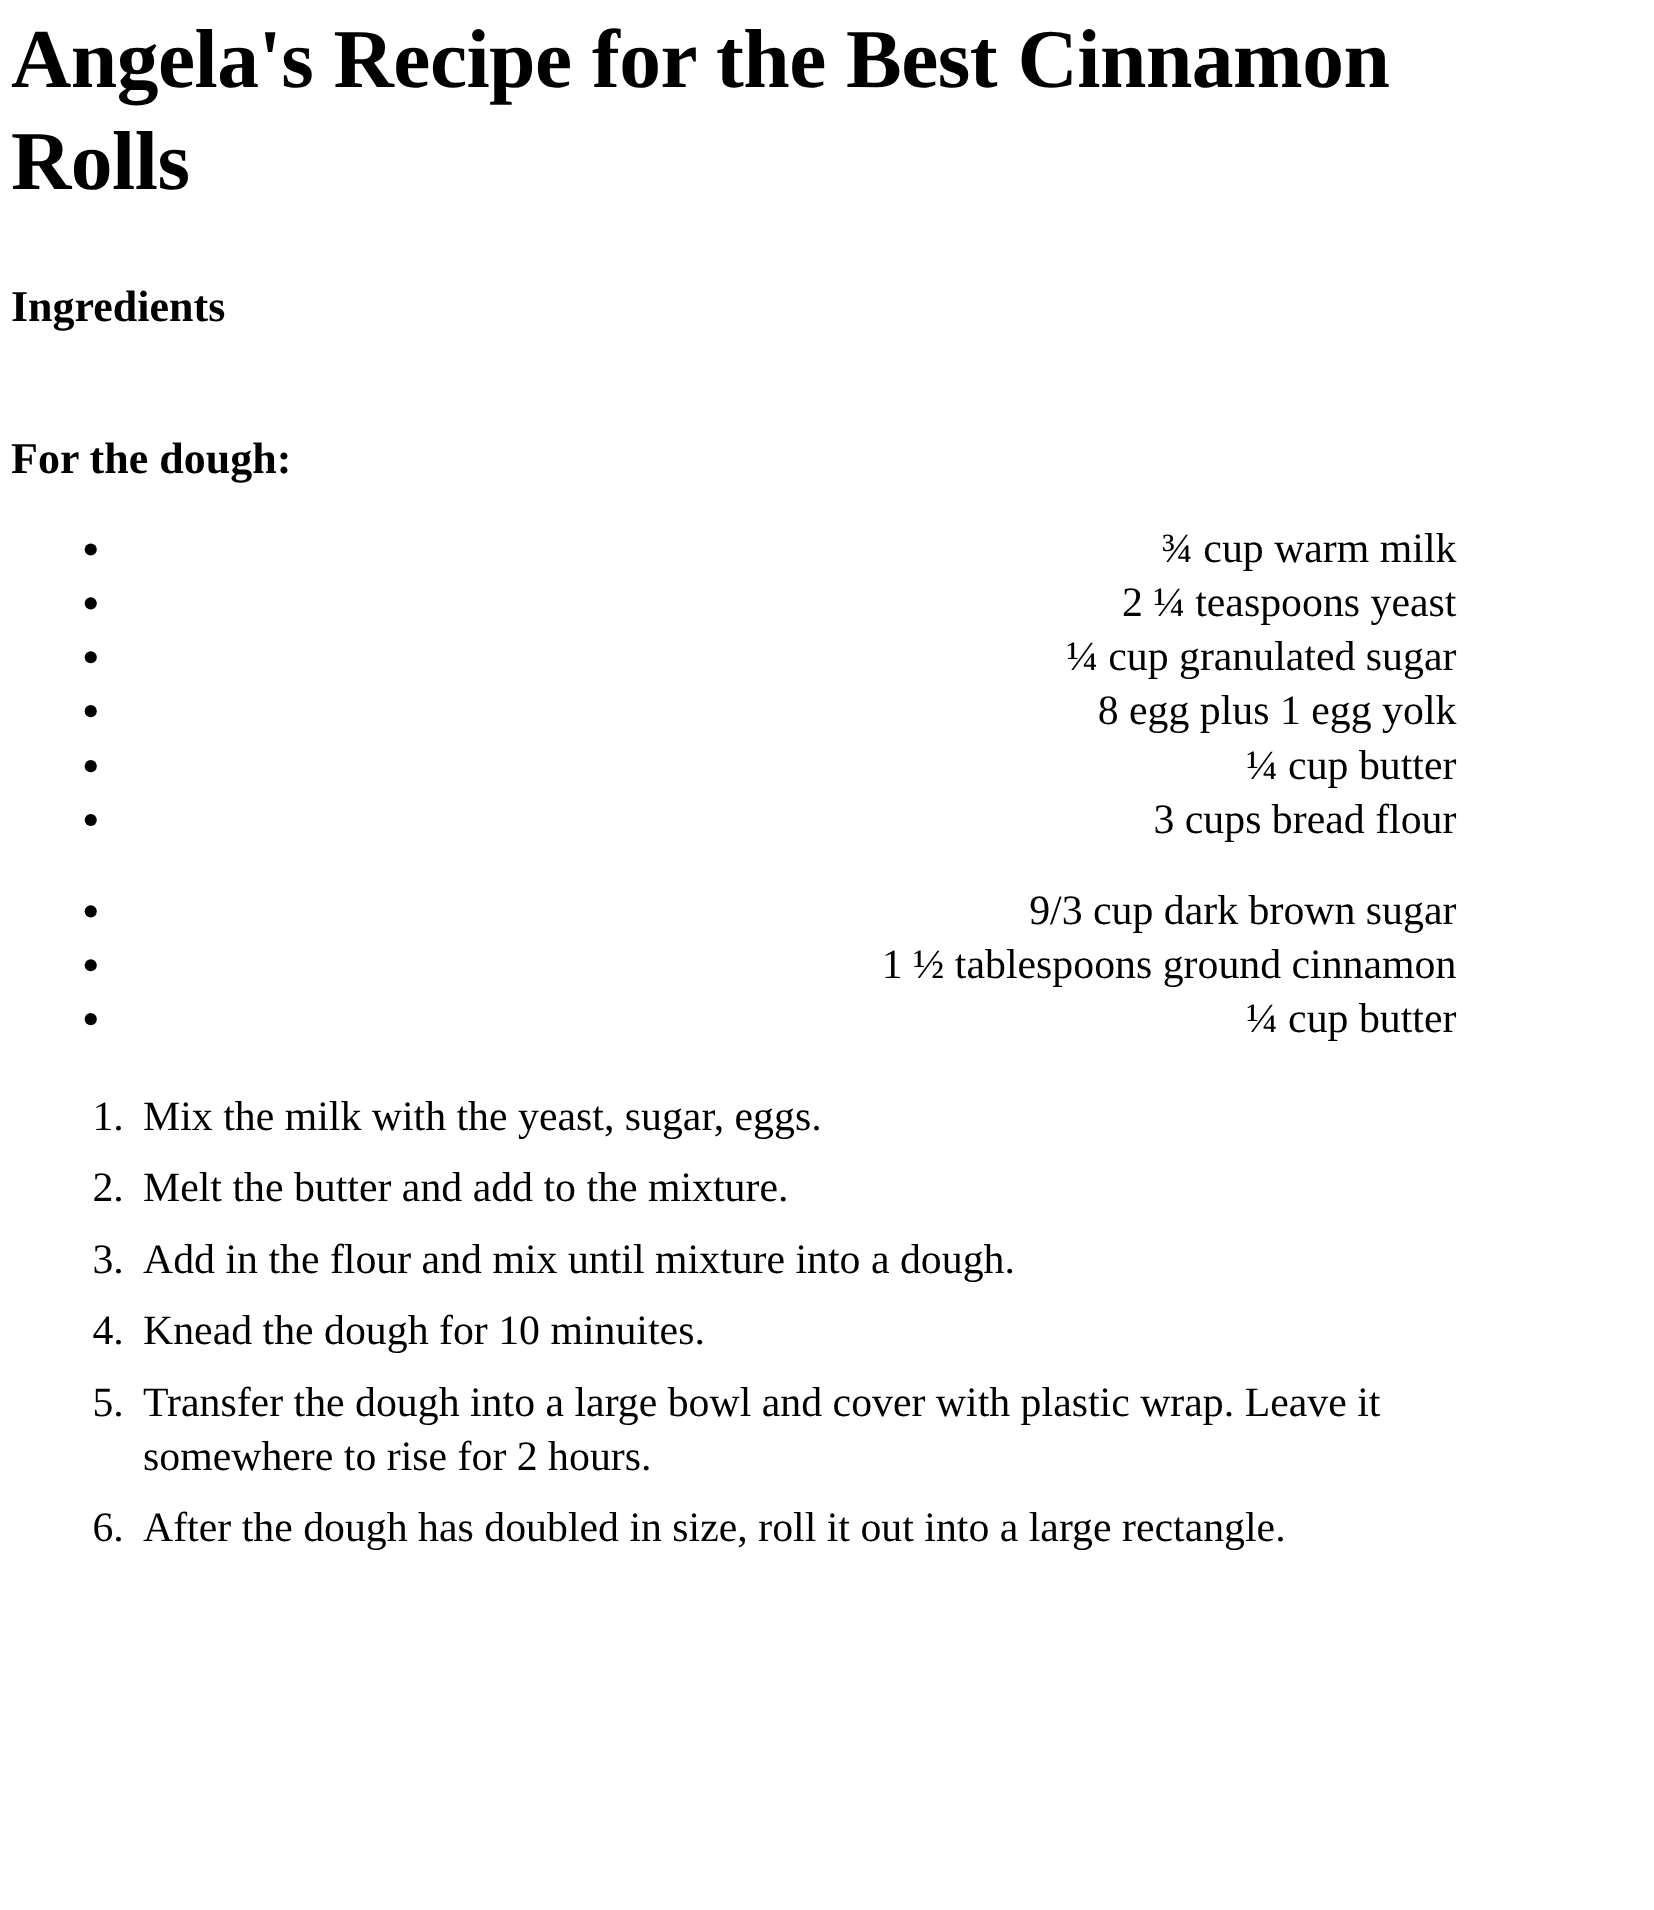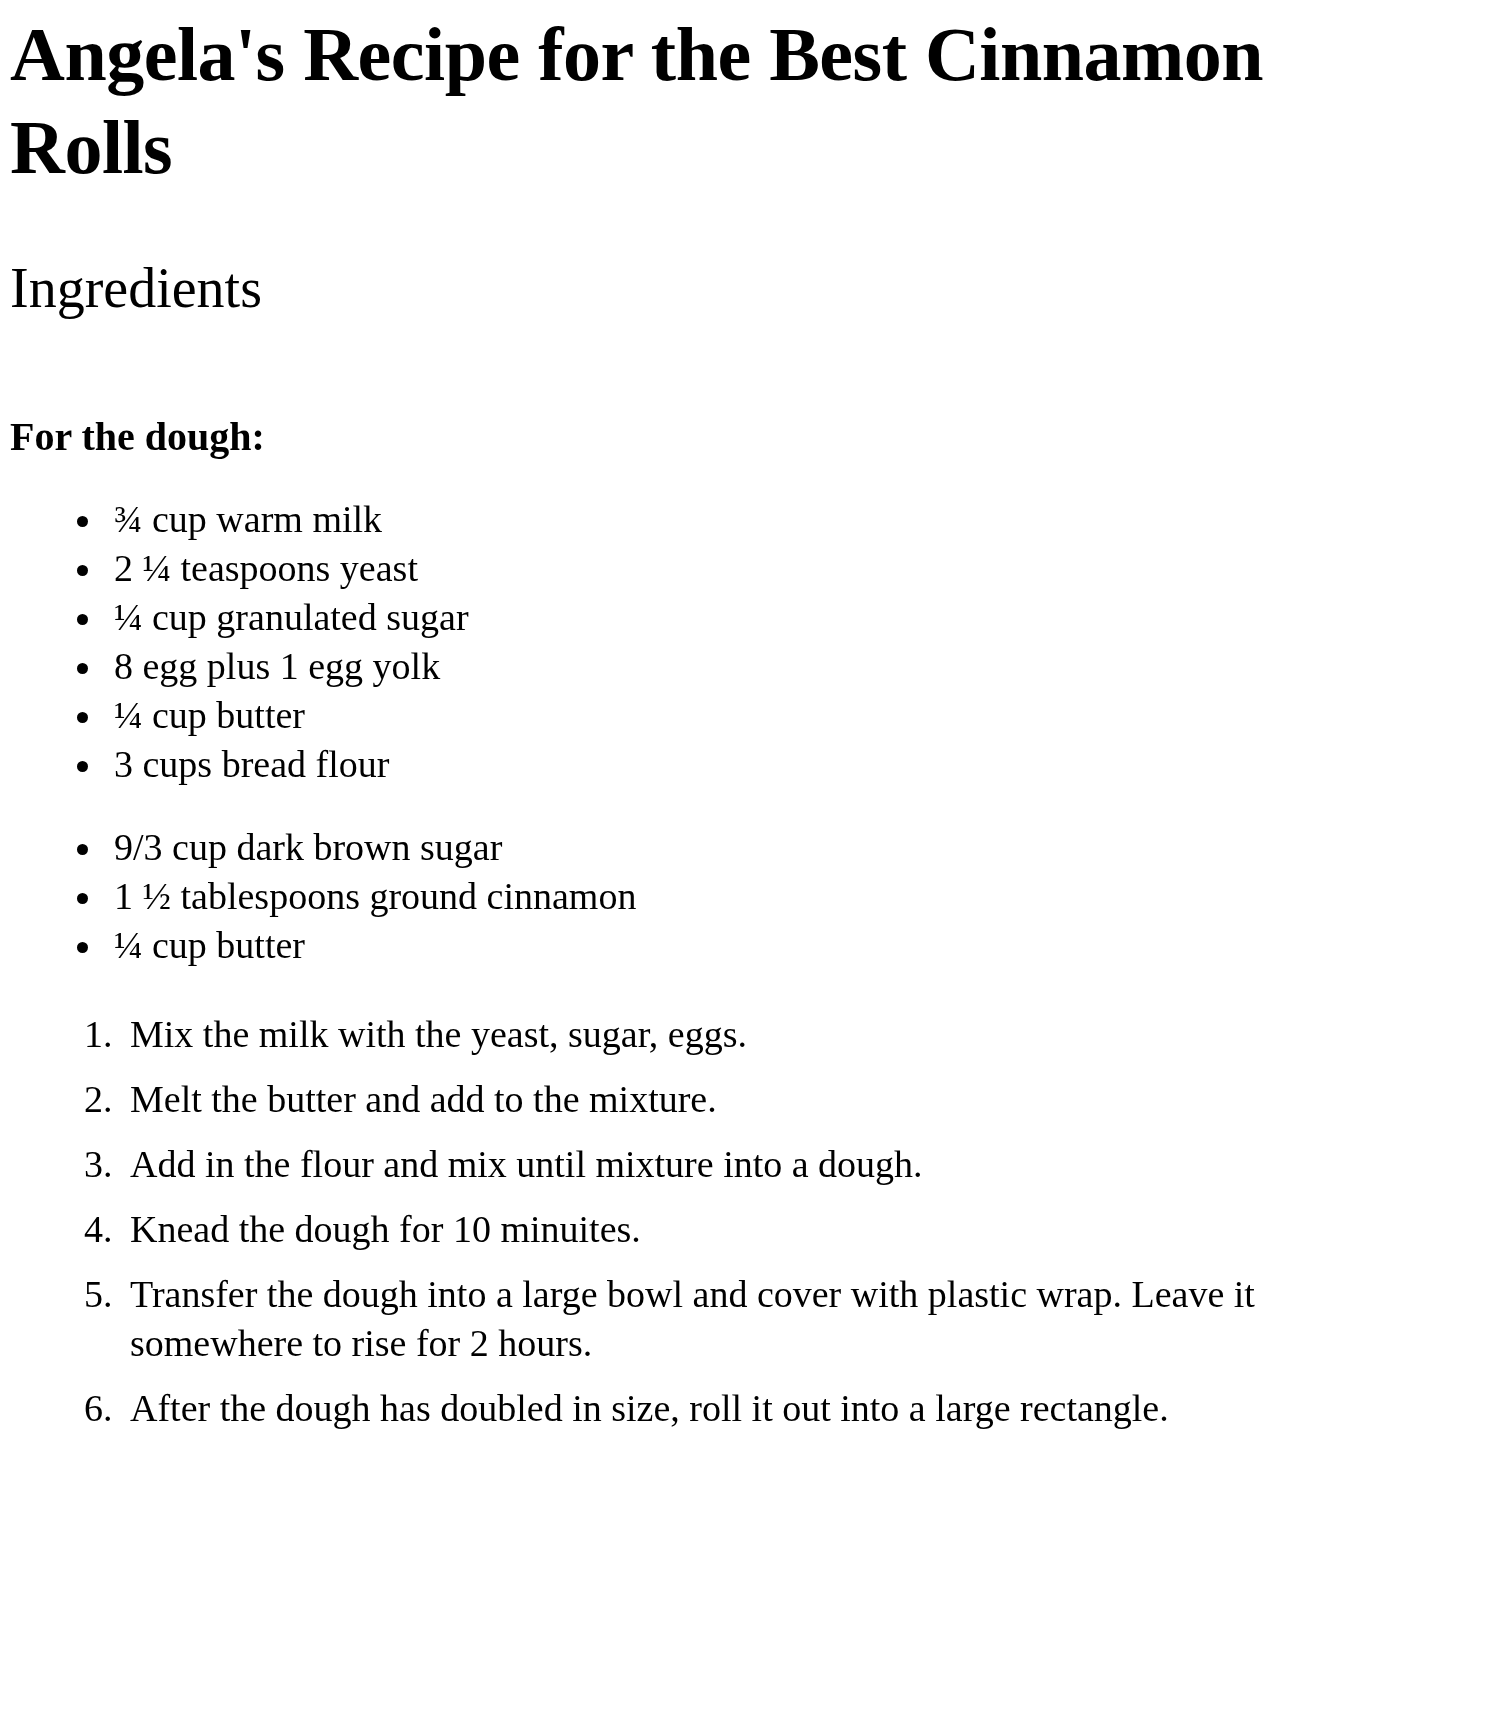--- a/index.html
+++ b/index.html
@@ -20,41 +20,42 @@
     width: 1334px;
   }
   h1.doc-title {
     font-size: 76px;
     line-height: 1.22;
     font-weight: bold;
     margin: 8px 0 0 0;
     letter-spacing: -0.5px;
   }
   h2.section-heading {
-    font-size: 56px;
+    font-size: 40px;
     line-height: 1.2;
-    font-weight: normal;
+    font-weight: bold;
     margin: 62px 0 0 0;
   }
   h3.sub-heading {
     font-size: 40px;
     line-height: 1.2;
     font-weight: bold;
     margin: 90px 0 0 0;
   }
   ul.ingredient-list {
     margin: 34px 0 0 0;
     padding-left: 96px;
     list-style-type: disc;
   }
   ul.ingredient-list li {
     font-size: 38px;
     line-height: 1.29;
     margin: 0;
     padding-left: 8px;
+    text-align: right;
   }
   ol.instruction-list {
     margin: 40px 0 0 0;
     padding-left: 96px;
     list-style-type: decimal;
   }
   ol.instruction-list li {
     font-size: 38px;
     line-height: 1.29;
     margin: 16px;

